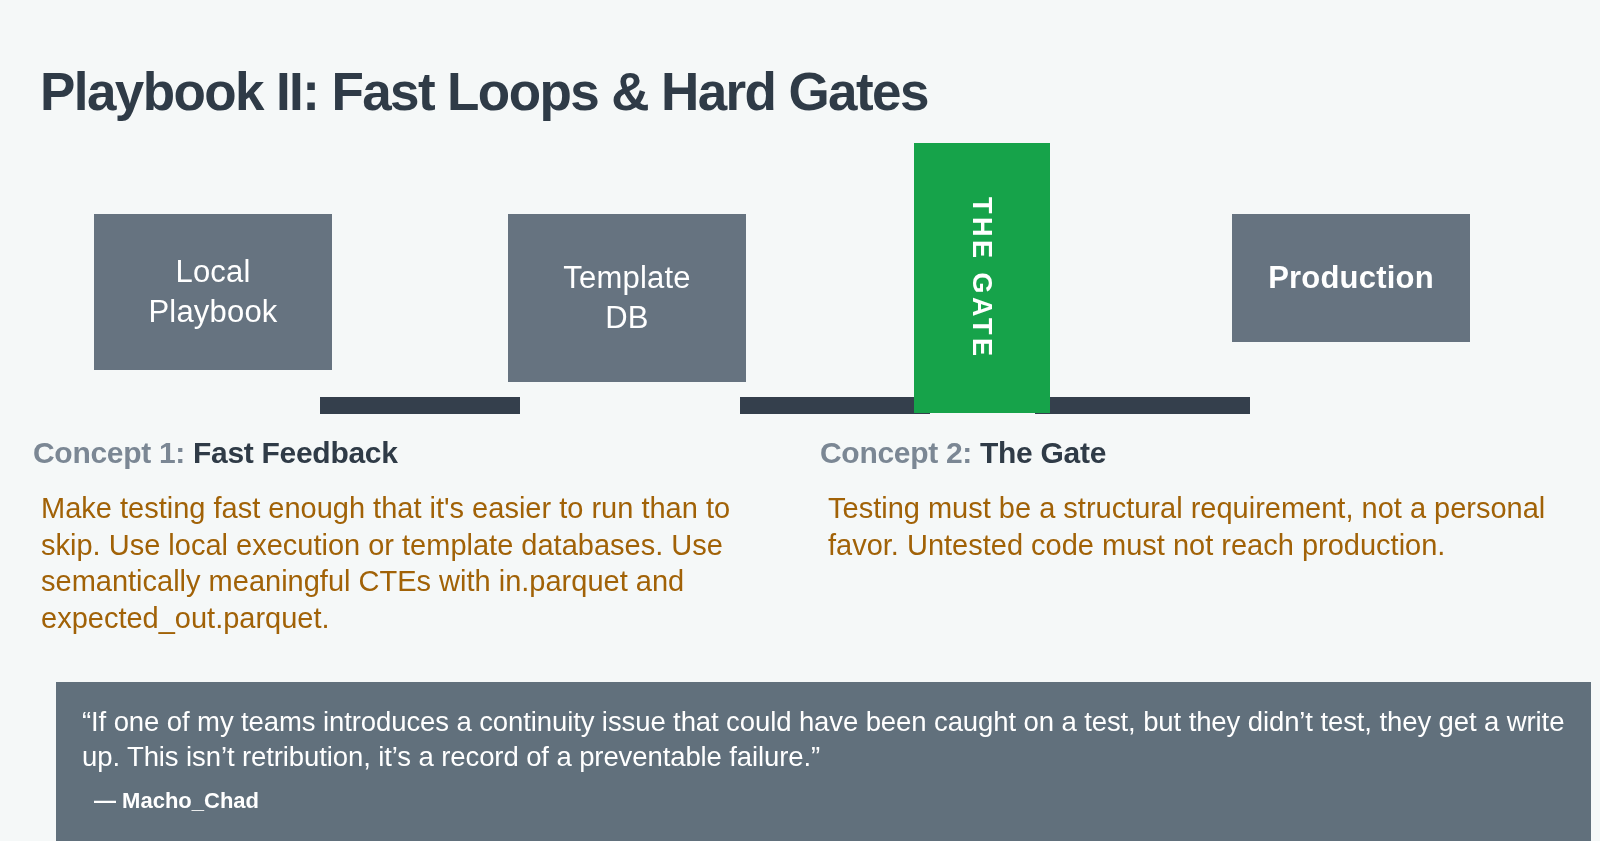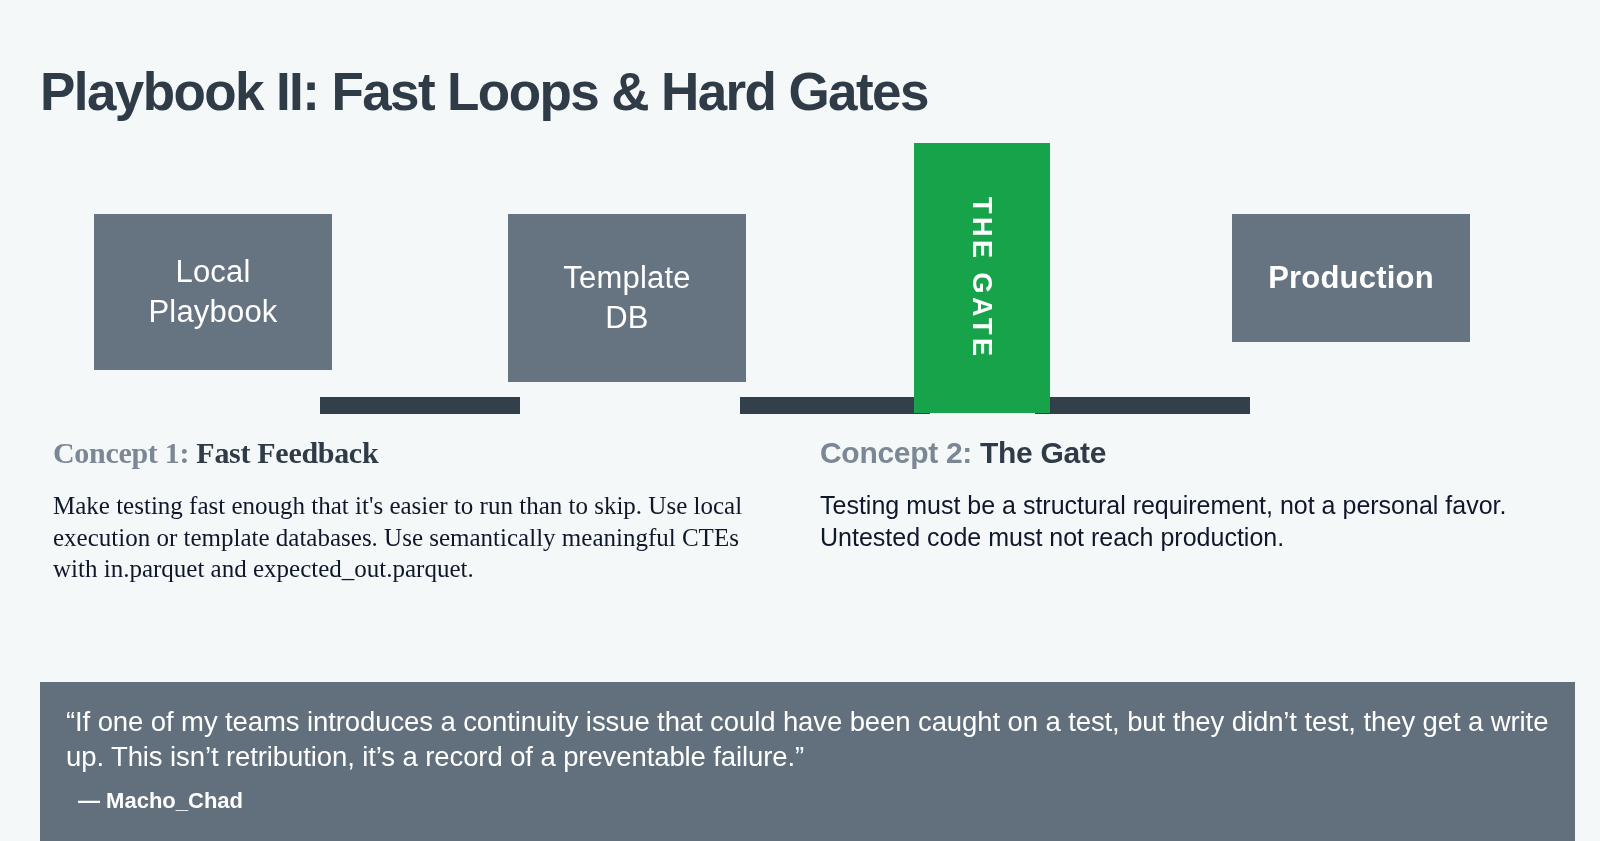--- a/index.html
+++ b/index.html
@@ -93,46 +93,46 @@
   .concepts {
     position: absolute;
     top: 436px;
     left: 0;
     width: 1600px;
     display: flex;
   }
   .concept-col {
     box-sizing: border-box;
   }
-  .concept-col.left  { width: 810px; padding-left: 53px;  padding-right: 40px; font-family: Liberation Serif, serif; }
+  .concept-col.left  { width: 810px; padding-left: 33px;  padding-right: 40px; }
   .concept-col.right { width: 790px; padding-left: 10px;  }
 
   .concept-heading {
     font-size: 30px;
     font-weight: 800;
     letter-spacing: -0.3px;
     color: #2f3b47;
     margin: 0 0 20px 0;
     white-space: nowrap;
   }
   .concept-heading .lead {
     color: #7b8794;
   }
   .concept-body {
-    font-size: 25px;
+    font-size: 29px;
     line-height: 1.26;
-    color: #0f172a;
-    margin: 0;
+    color: #a16207;
+    margin: 8px;
     font-weight: 400;
   }
 
   
   .quote-box {
     position: absolute;
-    left: 40px;
+    left: 56px;
     top: 682px;
     width: 1535px;
     height: 159px;
     background: #61707c;
     box-sizing: border-box;
     padding: 22px 26px 0 26px;
     color: #ffffff;
     overflow: hidden;
   }
   .quote-text {

